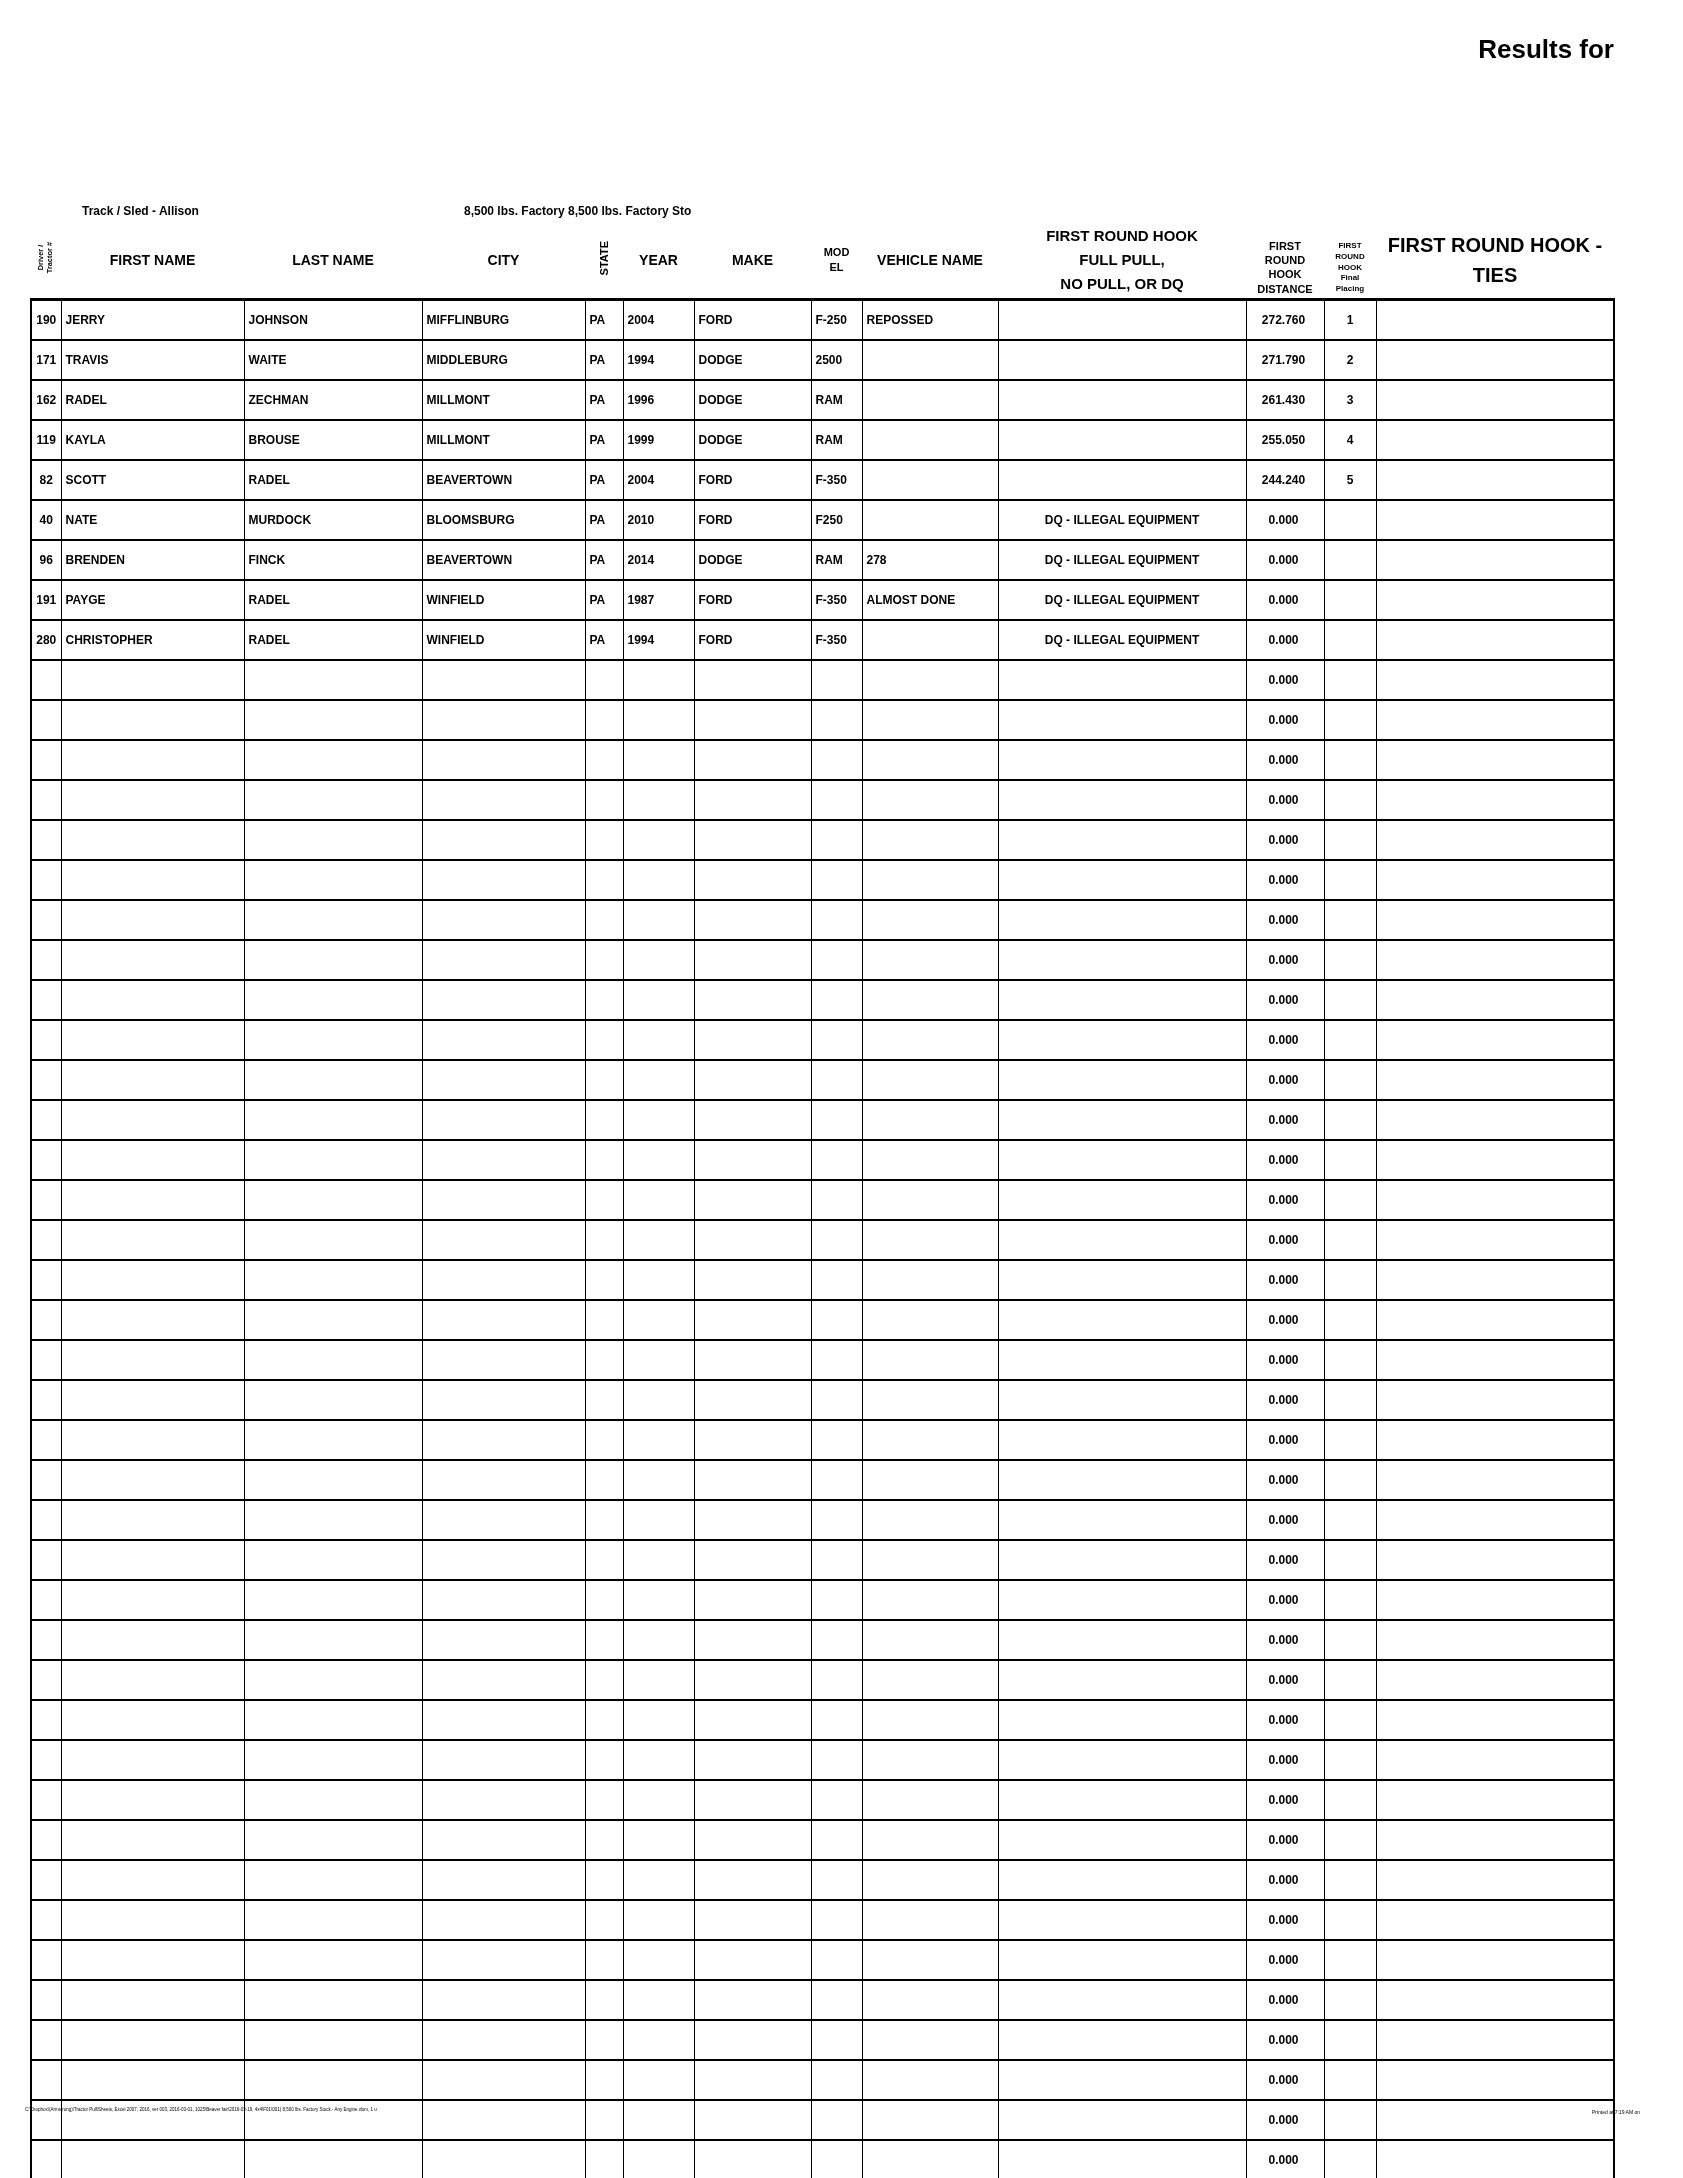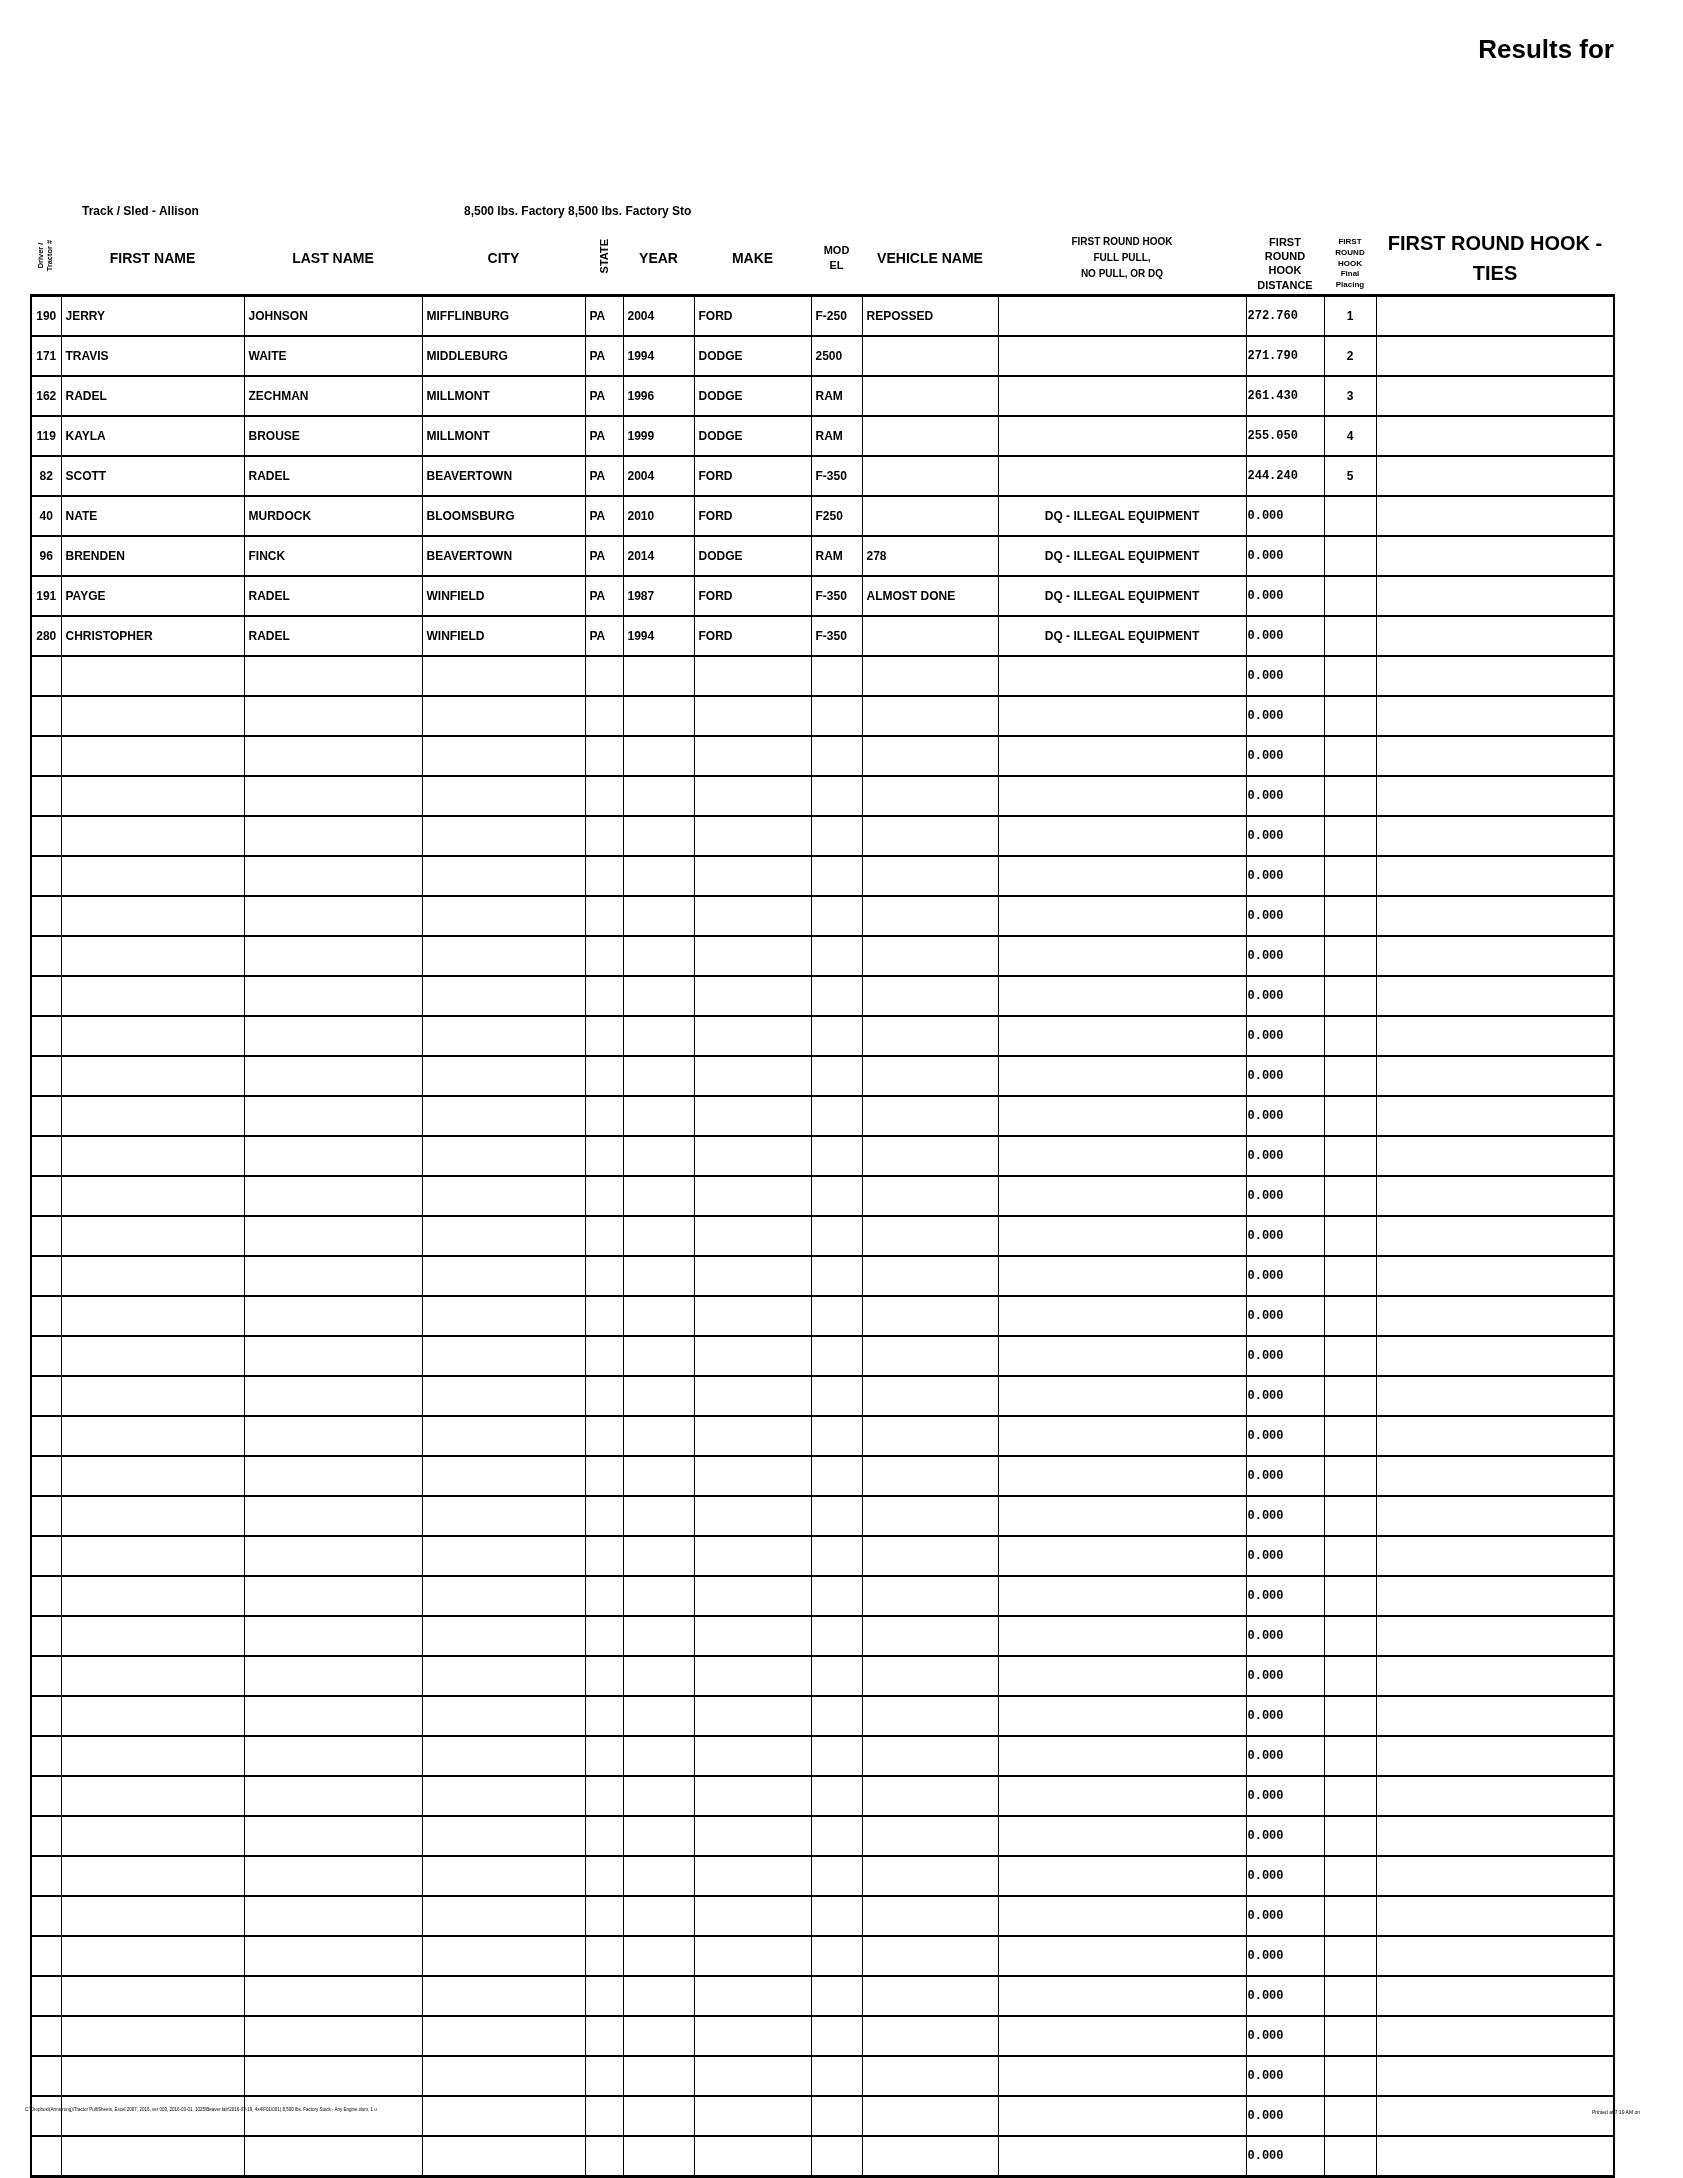--- a/index.html
+++ b/index.html
@@ -33,37 +33,37 @@
     padding:0 0 2px 0;height:67px;font-size:14px;line-height:1.2;
   }
   .h-driver,.h-state{vertical-align:middle;}
   .vtext{
     writing-mode:vertical-rl;transform:rotate(180deg);
     display:inline-block;line-height:1.15;letter-spacing:0;
   }
   .h-driver .vtext{font-size:7.4px;}
   .h-state .vtext{font-size:11px;}
   .h-model{font-size:11px;line-height:1.35;}
-  .h-first_round_result{font-size:10px;line-height:1.6;}
+  .h-first_round_result{font-size:15px;line-height:1.6;}
   .h-first_round_distance{font-size:11px;line-height:1.3;vertical-align:bottom;}
   .h-first_round_placing{font-size:8px;line-height:1.35;vertical-align:bottom;padding-bottom:3px;}
   .h-first_round_ties{font-size:20px;line-height:1.5;}
   
   .bcell{
     border:1px solid #000;
     border-top:2px solid #000;border-bottom:2px solid #000;
     height:36px;font-size:12px;font-weight:bold;
     vertical-align:middle;
   }
   tbody td:first-child{border-left-width:2px;}
   tbody td:last-child{border-right-width:2px;}
   tbody tr:last-child td{border-bottom-width:3px;}
   .align-left{text-align:left;padding-left:4px;}
   .align-center{text-align:center;}
-  .align-right{text-align:left;padding-right:4px;font-family:Liberation Mono, monospace;}
+  .align-right{text-align:center;padding-right:4px;}
   
   .footer-path{position:absolute;left:25px;top:2107px;font-size:4.5px;font-weight:normal;letter-spacing:0;white-space:nowrap;}
   .footer-printed{position:absolute;right:43px;top:2109px;font-size:5px;font-weight:normal;white-space:nowrap;}
 </style>
 </head>
 <body>
 
 <div class="sheet">
 
   <div class="title-block">

